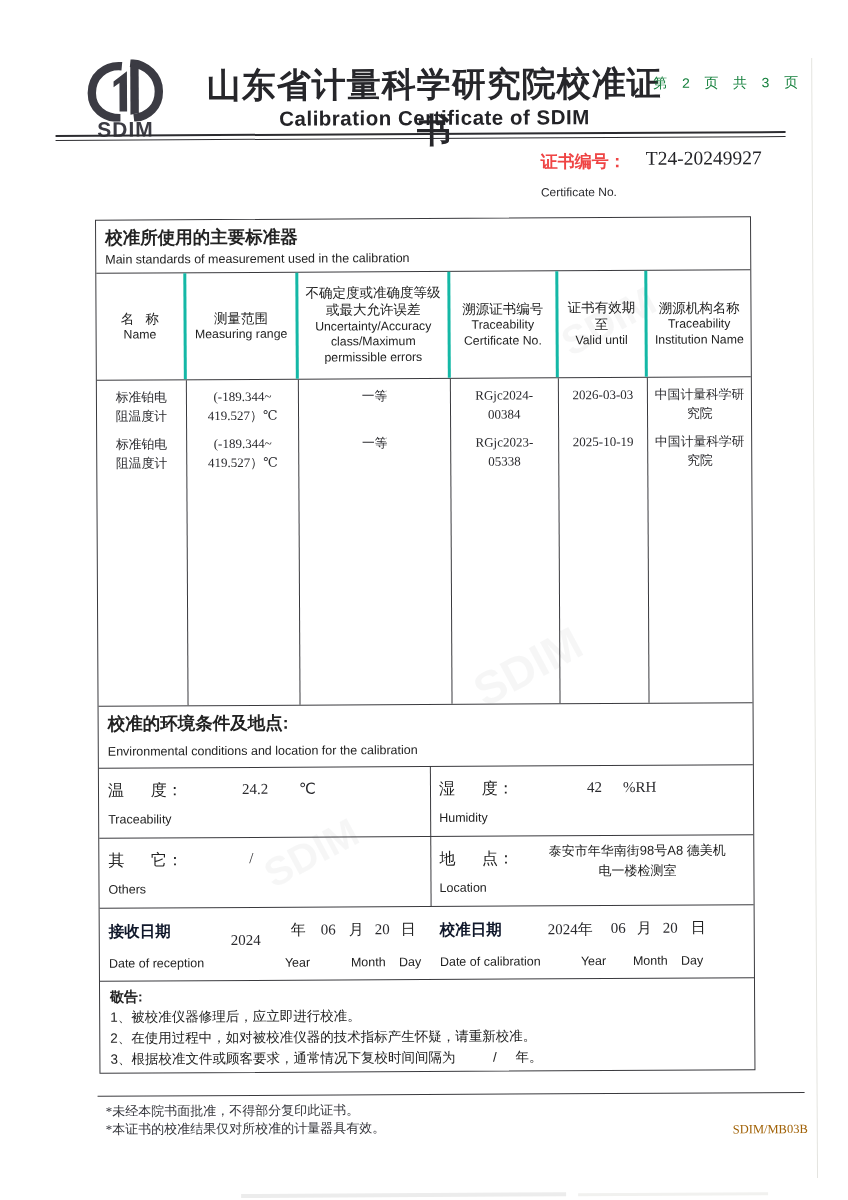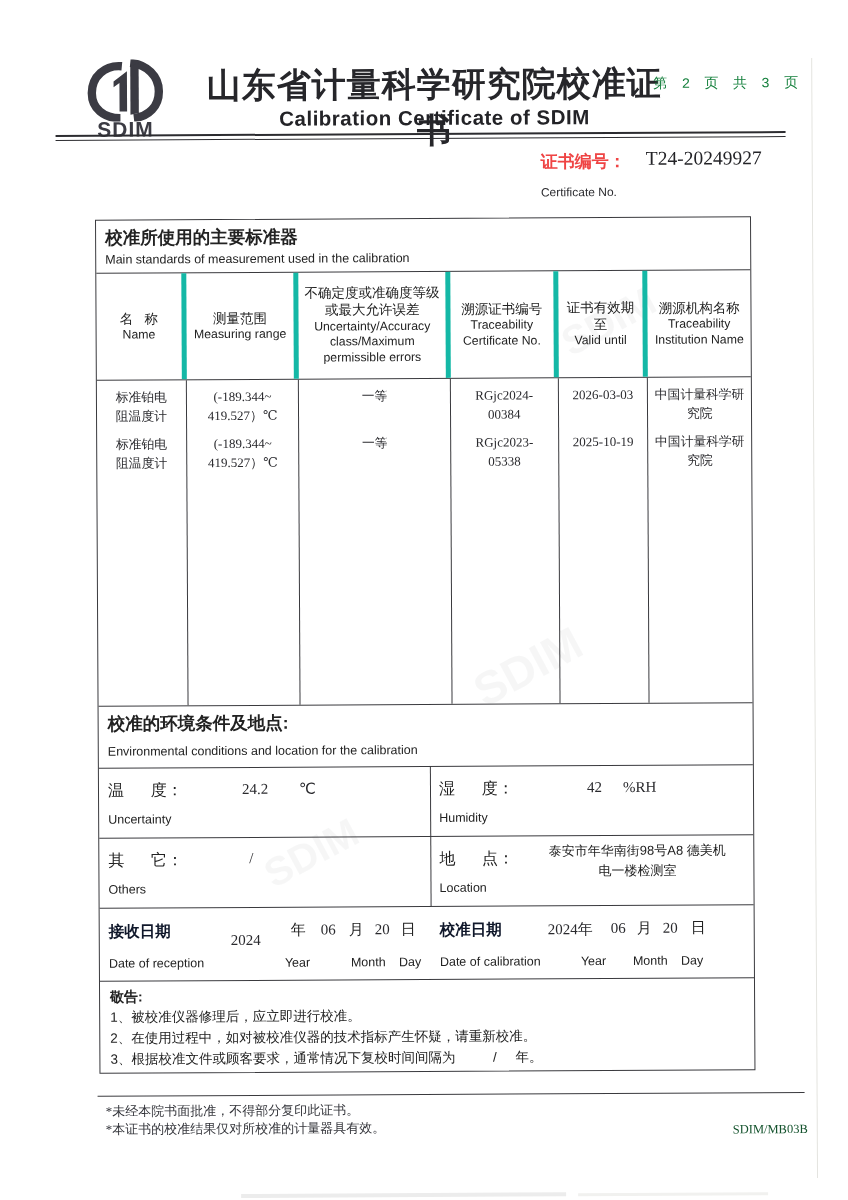--- a/index.html
+++ b/index.html
@@ -31,21 +31,21 @@
 
   
   .mainbox{left:97px;top:218px;width:656px;height:854px;border:1.3px solid #3a3a3e;
            box-sizing:border-box;background:transparent;}
   .sec{position:relative;box-sizing:border-box;}
   .sec-title-cn{position:absolute;left:9px;top:5px;font-size:17.5px;font-weight:600;color:#222;}
   .sec-title-en{position:absolute;left:9px;top:32px;font-size:12.5px;color:#222;}
 
   .std-head{height:106px;border-top:1.3px solid #3a3a3e;display:grid;
             grid-template-columns:90fr 113fr 152fr 108fr 90fr 103fr;}
-  .std-head .hcell{border-right:5px solid #14b8a6;display:flex;flex-direction:column;
+  .std-head .hcell{border-right:3px solid #14b8a6;display:flex;flex-direction:column;
             align-items:center;justify-content:center;text-align:center;padding:2px 2px;
             box-sizing:border-box;line-height:1.28;}
   .std-head .hcell:last-child{border-right:none;}
   .hcell .cn{font-size:13.5px;color:#222;}
   .hcell .en{font-size:12.3px;color:#222;}
 
   .std-body{height:325px;border-top:1px solid #3a3a3e;display:grid;
             grid-template-columns:90fr 113fr 152fr 108fr 90fr 103fr;}
   .std-body .bcell{border-right:1px solid #3a3a3e;box-sizing:border-box;
             padding-top:8px;text-align:center;}
@@ -67,21 +67,21 @@
   .d-u{font-size:15px;color:#222;}
   .d-en{font-size:12.5px;color:#222;}
 
   .notice{height:94px;border-top:1px solid #3a3a3e;padding:5px 10px;box-sizing:border-box;}
   .notice-title{font-size:14px;font-weight:600;color:#222;line-height:1.5;}
   .notice-item{font-size:13.5px;color:#222;line-height:1.55;white-space:pre-wrap;}
 
   .foot-rule{left:95px;top:1094px;width:707px;height:0;border-top:1.5px solid #3a3a3e;}
   .foot-line1{left:103px;top:1101px;font-size:13px;color:#33343a;}
   .foot-line2{left:103px;top:1119px;font-size:13px;color:#33343a;}
-  .form-code{left:665px;top:1124px;width:140px;text-align:right;font-size:12.5px;color:#14532d;}
+  .form-code{left:665px;top:1124px;width:140px;text-align:right;font-size:12.5px;color:#a16207;}
 
   
   .page-edge{left:814px;top:60px;width:1px;height:1120px;background:#e4e4e0;}
   .bottom-bar1{left:238px;top:1193px;width:325px;height:4px;background:#ececec;}
   .bottom-bar2{left:575px;top:1194px;width:190px;height:3px;background:#f1f1ef;}
   .wm{color:#8a8f93;opacity:0.07;font-weight:bold;pointer-events:none;}
   .wm1{left:470px;top:640px;font-size:46px;transform:rotate(-28deg);}
   .wm2{left:260px;top:830px;font-size:40px;transform:rotate(-28deg);}
   .wm3{left:560px;top:300px;font-size:40px;transform:rotate(-28deg);}
 </style>
@@ -186,21 +186,21 @@
     <div class="sec env-title">
       <div class="sec-title-cn">校准的环境条件及地点:</div>
       <div class="sec-title-en" style="top:38px;">Environmental conditions and location for the calibration</div>
     </div>
 
     <div class="sec row70">
       <div class="halfline"></div>
       <span class="abs lab-cn gap" style="left:9px;top:12px;">温      度：</span>
       <span class="abs val serif" style="left:143px;top:13px;">24.2</span>
       <span class="abs val" style="left:200px;top:12px;">℃</span>
-      <span class="abs lab-en" style="left:9px;top:44px;">Uncertainty</span>
+      <span class="abs lab-en" style="left:9px;top:44px;">Traceability</span>
       <span class="abs lab-cn gap" style="left:340px;top:12px;">湿      度：</span>
       <span class="abs val serif" style="left:488px;top:13px;">42</span>
       <span class="abs val serif" style="left:524px;top:13px;">%RH</span>
       <span class="abs lab-en" style="left:340px;top:44px;">Humidity</span>
     </div>
 
     <div class="sec row70">
       <div class="halfline"></div>
       <span class="abs lab-cn gap" style="left:9px;top:12px;">其      它：</span>
       <span class="abs val serif" style="left:150px;top:12px;">/</span>

